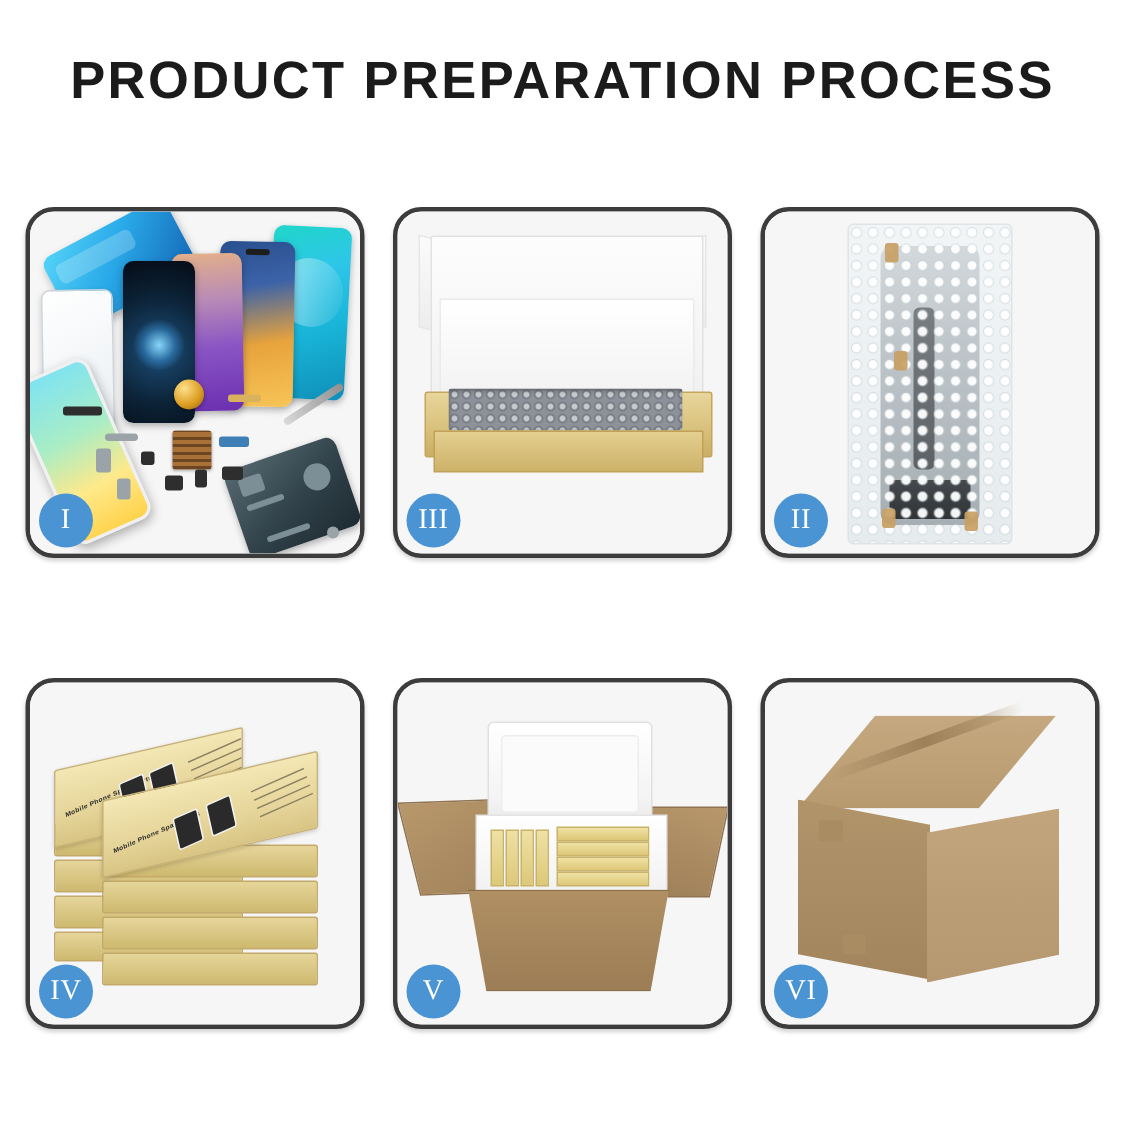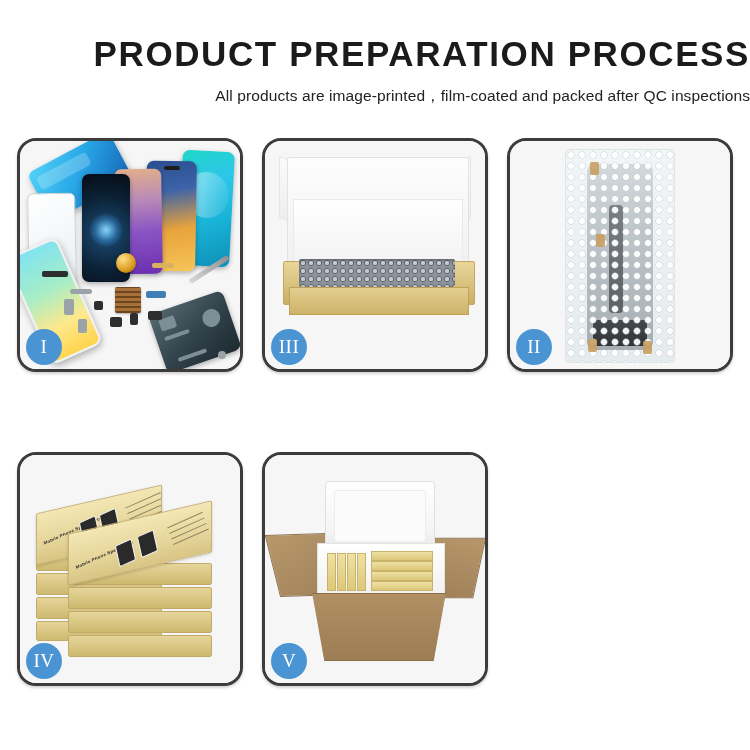--- a/index.html
+++ b/index.html
@@ -4,21 +4,21 @@
 <style>
   html,body{margin:0;padding:0;}
   body{
     width:750px;height:750px;background:#ffffff;
     font-family:"Liberation Sans", sans-serif;
     overflow:hidden;position:relative;
   }
   .page{width:750px;height:750px;position:relative;}
 
   
-  .header{text-align:right;padding-top:36px;}
+  .header{text-align:center;padding-top:36px;}
   .title{
     font-size:35px;font-weight:bold;color:#1b1b1b;
     letter-spacing:1.6px;line-height:1;
     font-family:"Liberation Sans", sans-serif;
   }
   .subtitle{
     margin-top:15px;font-size:15.5px;color:#222;letter-spacing:.1px;
   }
 
   
@@ -188,21 +188,20 @@
     transform:rotate(-20deg);}
   .p6 .tab{position:absolute;background:#a98c62;border-radius:1px;}
 </style>
 </head>
 <body>
 
 <div class="page">
 
   <div class="header">
     <div class="title">PRODUCT PREPARATION PROCESS</div>
-    <div class="subtitle">All products are image-printed，film-coated and packed after QC inspections</div>
   </div>
 
   <div class="grid">
 
     <div class="panel p1">
       <div class="stage">
         <div class="bluepanel"></div>
         <div class="glass"></div>
         <div class="ph ph-teal"></div>
         <div class="ph ph-gold">
@@ -322,15 +321,26 @@
           <span class="gb" style="left:46px;top:2px;width:60px;height:8px;"></span>
           <span class="gb" style="left:46px;top:12px;width:60px;height:8px;"></span>
           <span class="gb" style="left:46px;top:22px;width:60px;height:8px;"></span>
           <span class="gb" style="left:46px;top:32px;width:60px;height:8px;"></span>
         </div>
         <div class="cartonBody"></div>
       </div>
       <div class="badge">V</div>
     </div>
 
+    <div class="panel p6">
+      <div class="stage">
+        <div class="topface"></div>
+        <div class="leftface"></div>
+        <div class="rightface"></div>
+        <div class="seam"></div>
+        <div class="tab" style="left:36px;top:92px;width:16px;height:14px;"></div>
+        <div class="tab" style="left:52px;top:168px;width:15px;height:13px;"></div>
+      </div>
+      <div class="badge">VI</div>
+    </div>
 
   </div>
 </div>
 
 </body></html>

